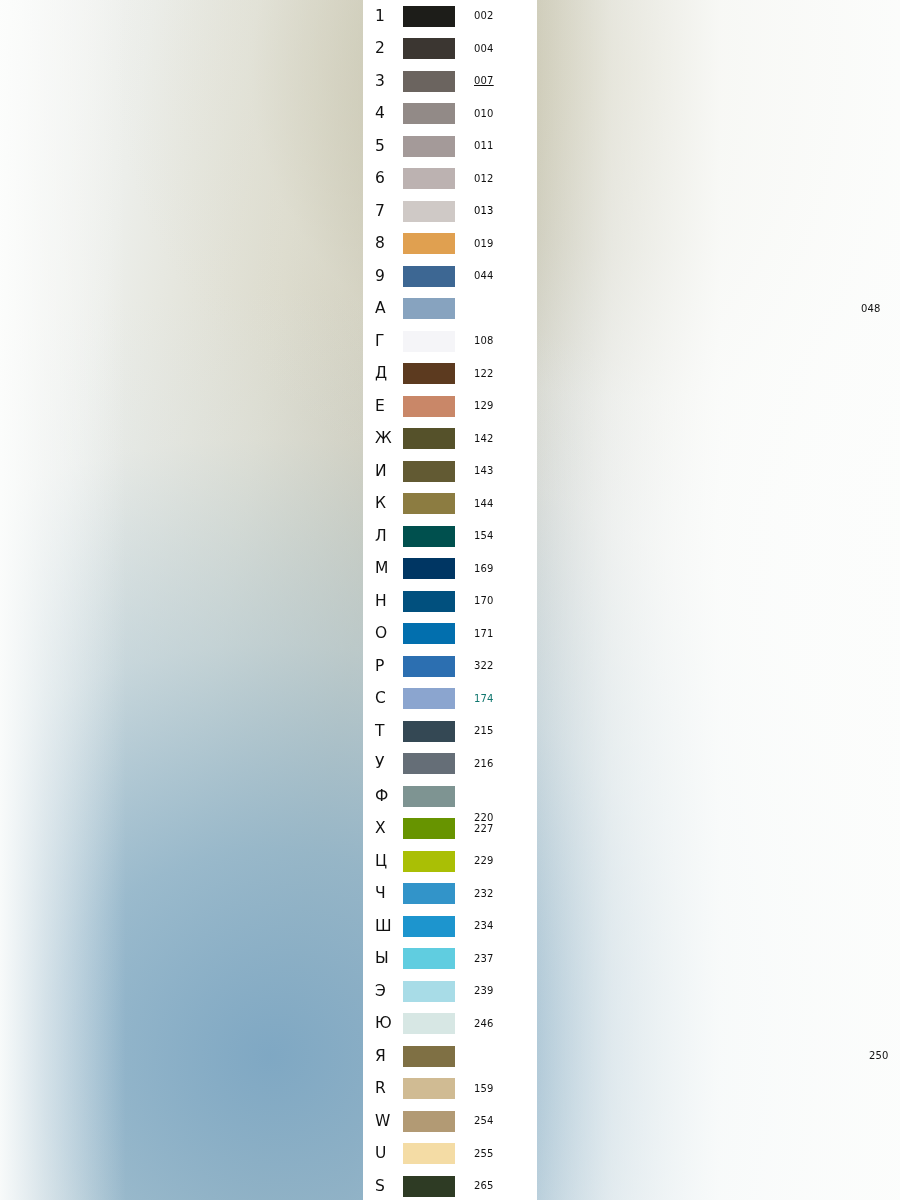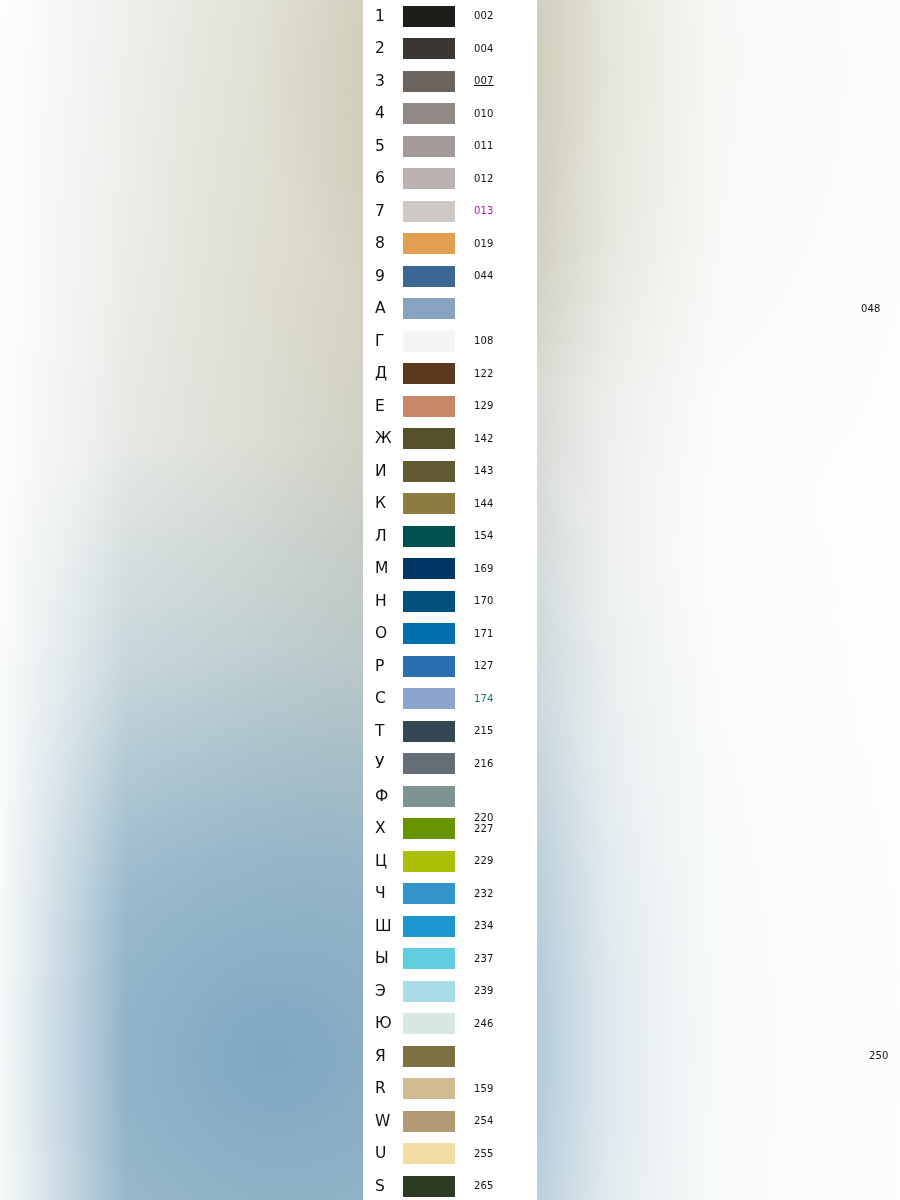--- a/index.html
+++ b/index.html
@@ -165,21 +165,21 @@
         <span class="row-code" style="color: rgb(17, 17, 17);">011</span>
       </div>
       <div class="legend-row">
         <span class="row-key" style="color: rgb(17, 17, 17);">6</span>
         <span class="row-swatch" style="background-color: rgb(188, 178, 177);"></span>
         <span class="row-code" style="color: rgb(17, 17, 17);">012</span>
       </div>
       <div class="legend-row">
         <span class="row-key" style="color: rgb(17, 17, 17);">7</span>
         <span class="row-swatch" style="background-color: rgb(207, 201, 198);"></span>
-        <span class="row-code" style="color: #a21caf;">013</span>
+        <span class="row-code" style="color: #000000;">013</span>
       </div>
       <div class="legend-row">
         <span class="row-key" style="color: rgb(17, 17, 17);">8</span>
         <span class="row-swatch" style="background-color: rgb(224, 160, 80);"></span>
         <span class="row-code" style="color: rgb(17, 17, 17);">019</span>
       </div>
       <div class="legend-row">
         <span class="row-key" style="color: rgb(17, 17, 17);">9</span>
         <span class="row-swatch" style="background-color: rgb(61, 103, 147);"></span>
         <span class="row-code" style="color: rgb(17, 17, 17);">044</span>
@@ -235,21 +235,21 @@
         <span class="row-code" style="color: rgb(17, 17, 17);">170</span>
       </div>
       <div class="legend-row">
         <span class="row-key" style="color: rgb(17, 17, 17);">О</span>
         <span class="row-swatch" style="background-color: rgb(2, 111, 174);"></span>
         <span class="row-code" style="color: rgb(17, 17, 17);">171</span>
       </div>
       <div class="legend-row">
         <span class="row-key" style="color: rgb(17, 17, 17);">Р</span>
         <span class="row-swatch" style="background-color: rgb(44, 111, 177);"></span>
-        <span class="row-code" style="color: rgb(17, 17, 17);">127</span>
+        <span class="row-code" style="color: rgb(17, 17, 17);">322</span>
       </div>
       <div class="legend-row">
         <span class="row-key" style="color: rgb(17, 17, 17);">С</span>
         <span class="row-swatch" style="background-color: rgb(139, 165, 207);"></span>
         <span class="row-code" style="color: #0f766e;">174</span>
       </div>
       <div class="legend-row">
         <span class="row-key" style="color: rgb(17, 17, 17);">Т</span>
         <span class="row-swatch" style="background-color: rgb(52, 72, 84);"></span>
         <span class="row-code" style="color: rgb(17, 17, 17);">215</span>

